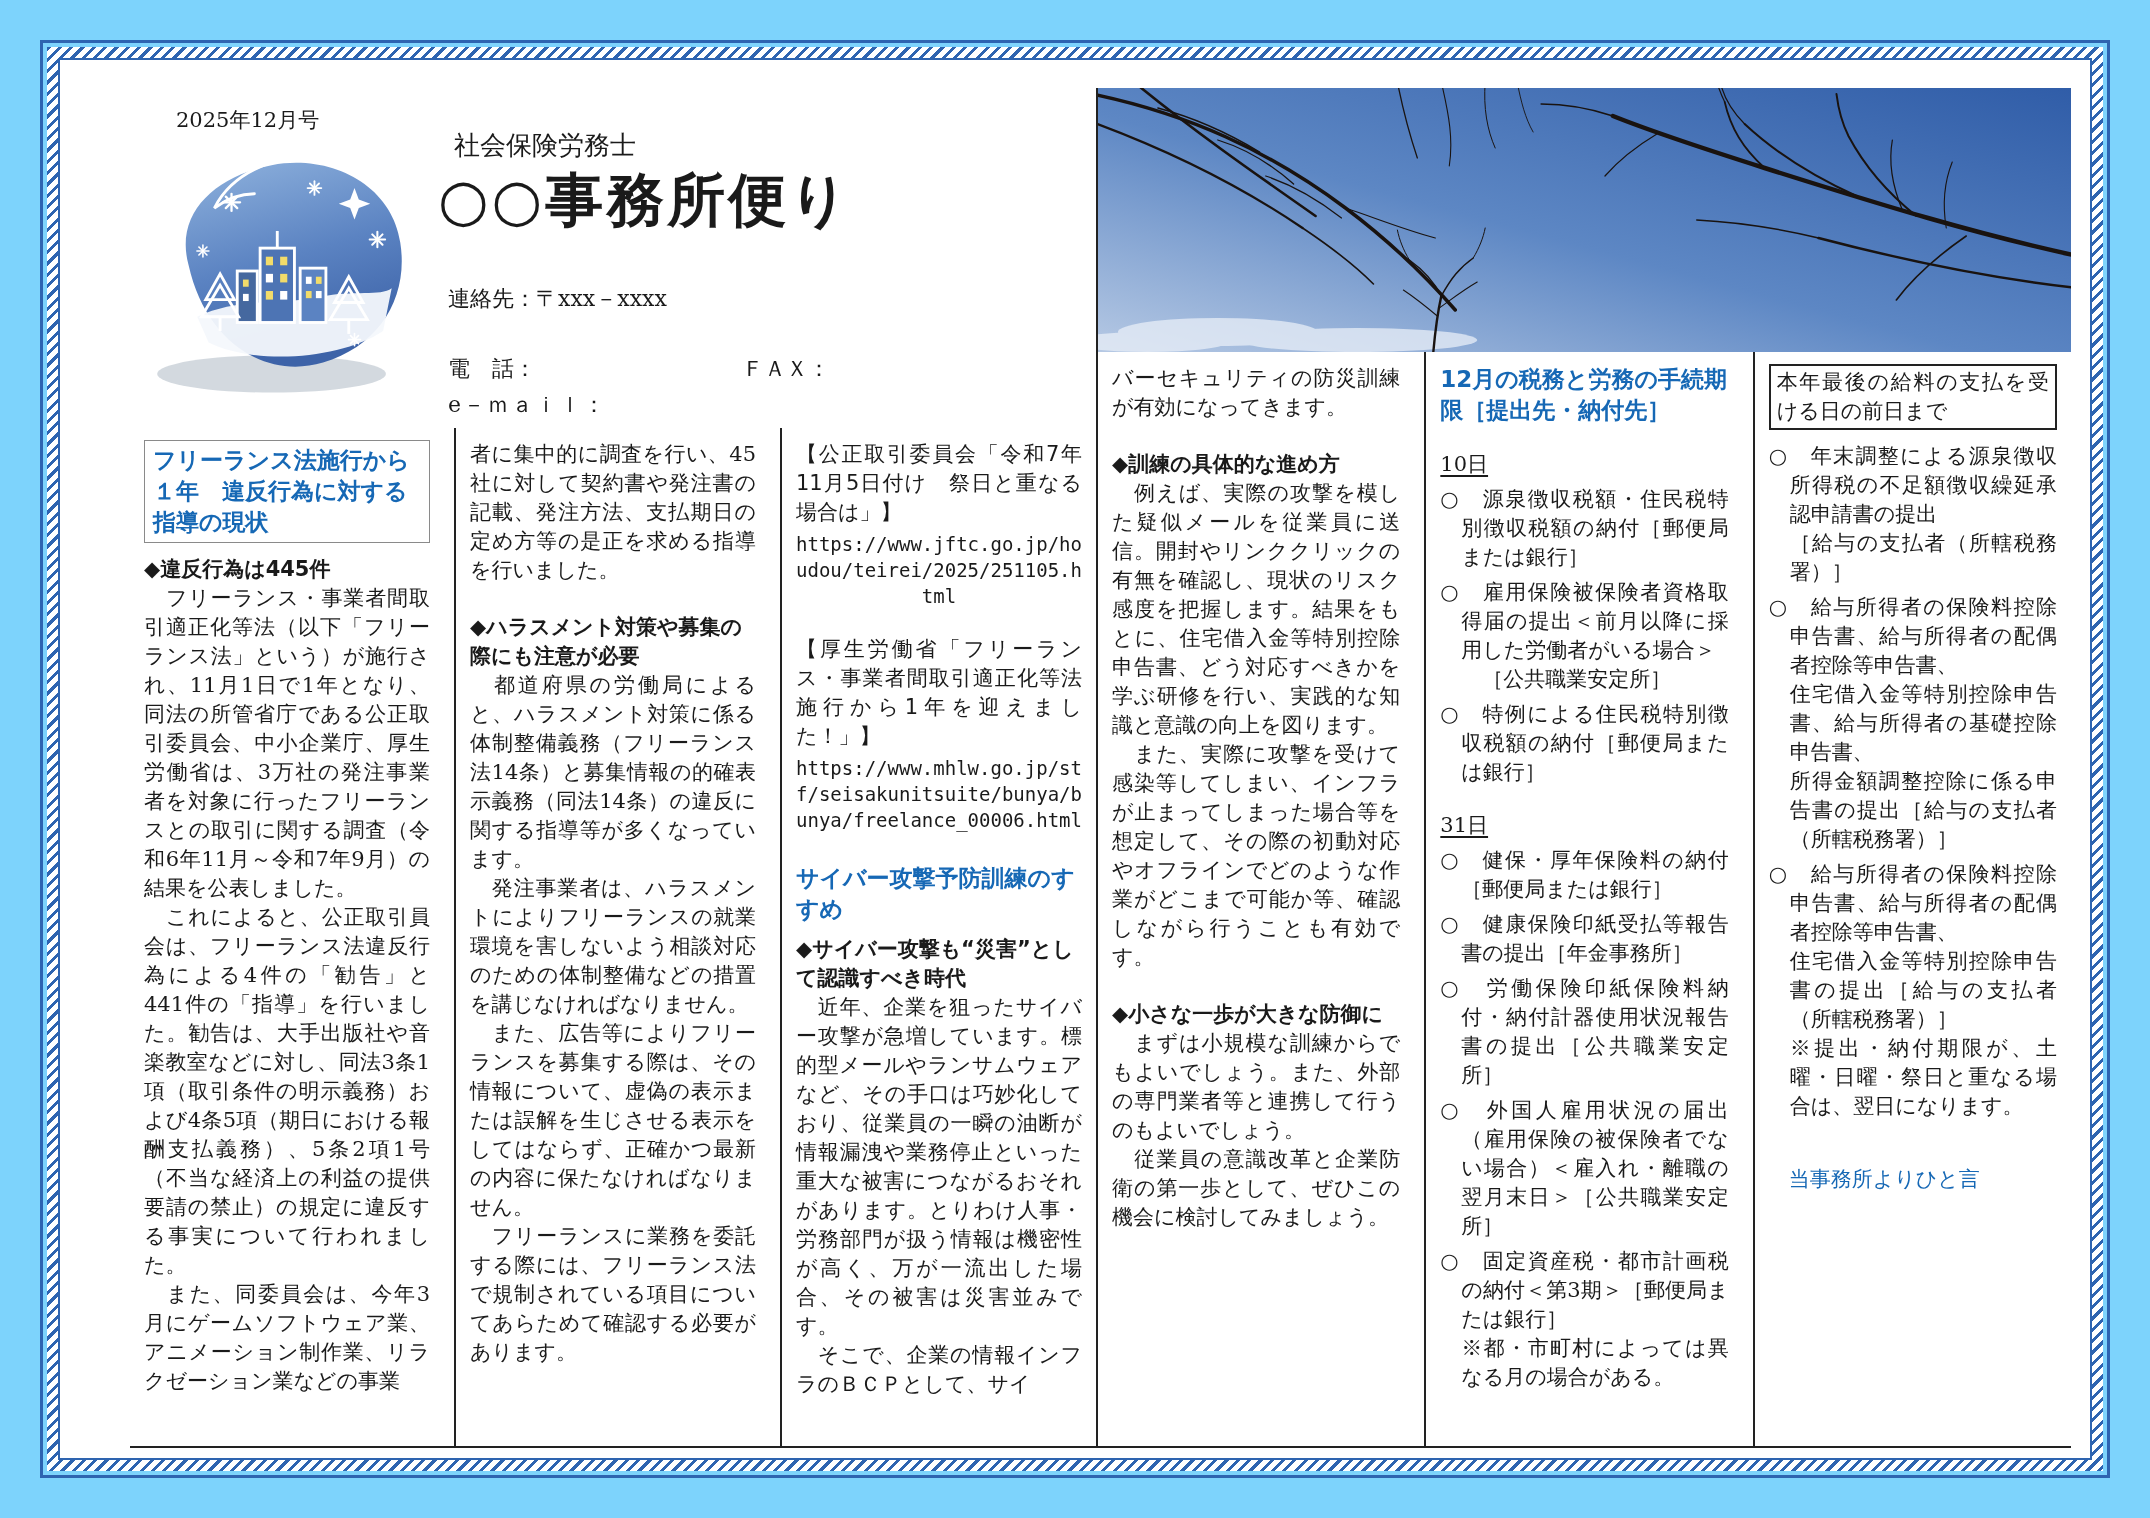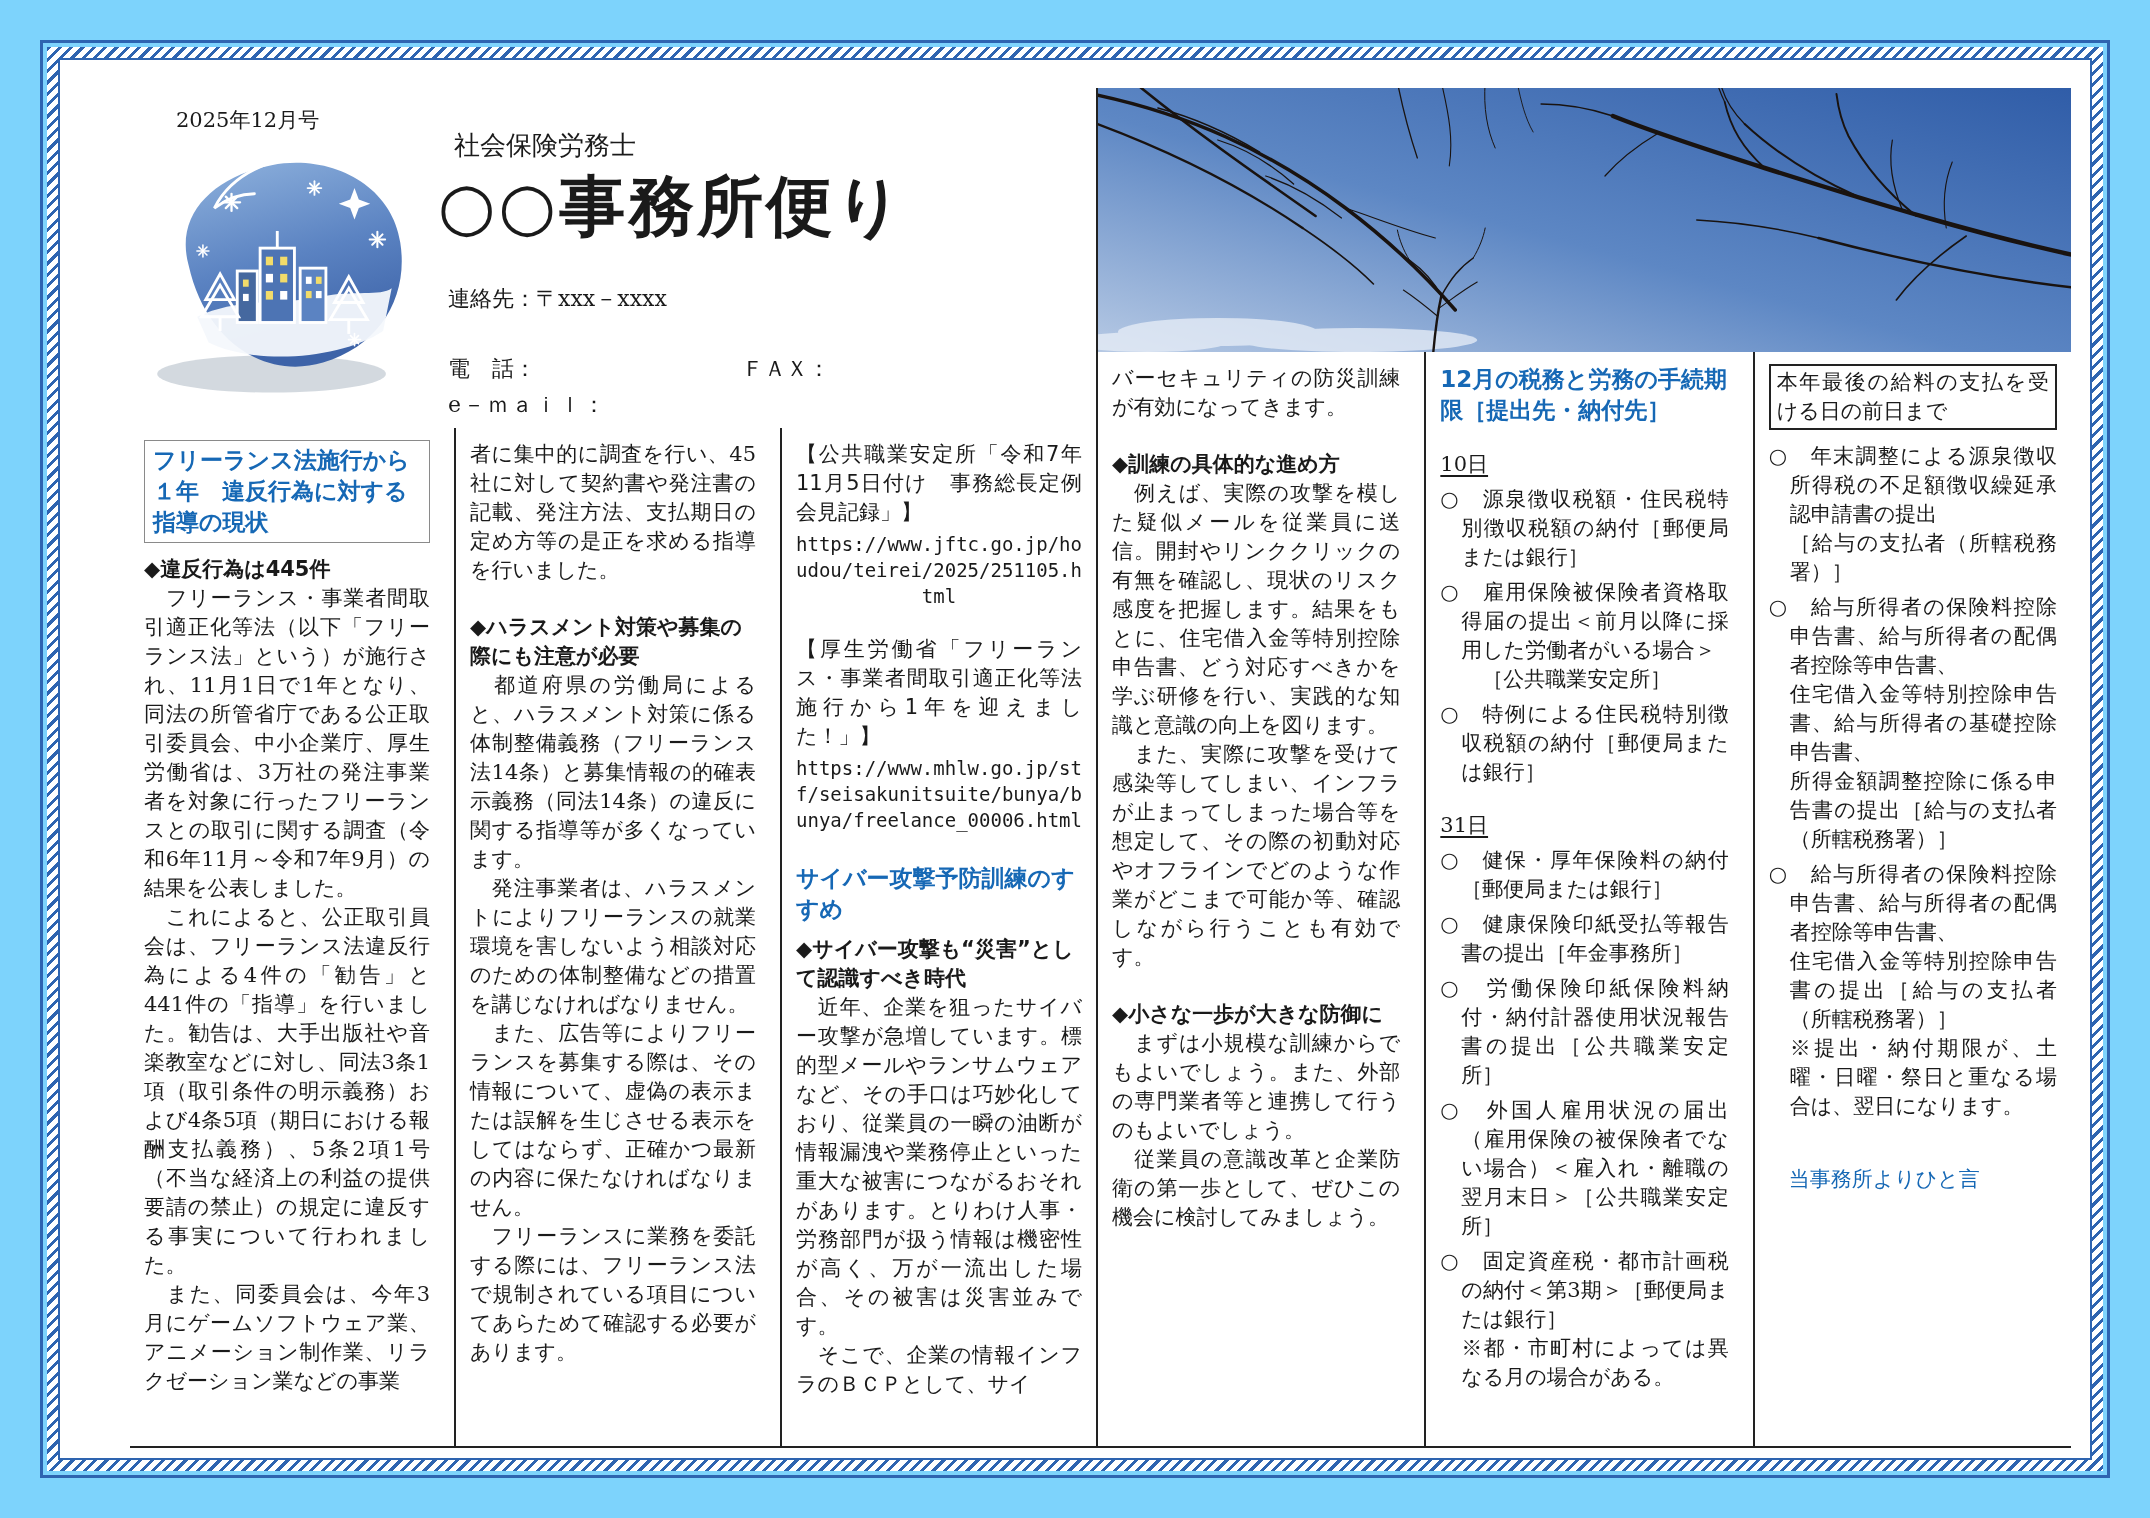--- a/index.html
+++ b/index.html
@@ -18,21 +18,21 @@
   .half { display:flex; flex-direction:column; }
   .half.left  { width:966px; }
   .half.right { width:975px; border-left:2px solid #222; }
 
   
   .masthead { position:relative; height:340px; flex:0 0 340px; }
   .issue   { position:absolute; left:46px;  top:18px;  font-size:21px; }
   .logo    { position:absolute; left:8px;   top:40px;  width:290px; height:286px; }
   .logo svg{ width:100%; height:100%; display:block; }
   .qual    { position:absolute; left:324px; top:40px;  font-size:26px; font-family:"DejaVu Sans","Liberation Sans",sans-serif; }
-  .title   { position:absolute; left:308px; top:74px;  font-size:66px; font-weight:bold; letter-spacing:3px; }
+  .title   { position:absolute; left:308px; top:74px;  font-size:58px; font-weight:bold; letter-spacing:3px; }
   .contact { position:absolute; left:318px; top:196px; font-size:22px; }
   .tel     { position:absolute; left:318px; top:266px; font-size:22px; }
   .fax     { position:absolute; left:612px; top:266px; font-size:22px; }
   .email   { position:absolute; left:318px; top:302px; font-size:22px; letter-spacing:2px; }
 
   
   .photo { height:264px; flex:0 0 264px; position:relative; overflow:hidden; }
   .photo svg { display:block; width:100%; height:100%; }
 
   
@@ -146,21 +146,21 @@
         </div>
         <div class="col">
           <div class="blk body">者に集中的に調査を行い、45社に対して契約書や発注書の記載、発注方法、支払期日の定め方等の是正を求める指導を行いました。</div>
             <div class="blk subhead">◆ハラスメント対策や募集の際にも注意が必要</div>
             <div class="blk body">　都道府県の労働局によると、ハラスメント対策に係る体制整備義務（フリーランス法14条）と募集情報の的確表示義務（同法14条）の違反に関する指導等が多くなっています。</div>
             <div class="blk body">　発注事業者は、ハラスメントによりフリーランスの就業環境を害しないよう相談対応のための体制整備などの措置を講じなければなりません。</div>
             <div class="blk body">　また、広告等によりフリーランスを募集する際は、その情報について、虚偽の表示または誤解を生じさせる表示をしてはならず、正確かつ最新の内容に保たなければなりません。</div>
             <div class="blk body">　フリーランスに業務を委託する際には、フリーランス法で規制されている項目についてあらためて確認する必要があります。</div>
         </div>
         <div class="col">
-          <div class="blk bracket">【公共職業安定所「令和7年11月5日付け　事務総長定例会見記録」】</div>
+          <div class="blk bracket">【公正取引委員会「令和7年11月5日付け　祭日と重なる場合は」】</div>
             <div class="blk url">https://www.jftc.go.jp/houdou/teirei/2025/251105.html</div>
             <div class="blk bracket">【厚生労働省「フリーランス・事業者間取引適正化等法施行から1年を迎えました！」】</div>
             <div class="blk url">https://www.mhlw.go.jp/stf/seisakunitsuite/bunya/bunya/freelance_00006.html</div>
             <div class="blk heading">サイバー攻撃予防訓練のすすめ</div>
             <div class="blk subhead">◆サイバー攻撃も“災害”として認識すべき時代</div>
             <div class="blk body">　近年、企業を狙ったサイバー攻撃が急増しています。標的型メールやランサムウェアなど、その手口は巧妙化しており、従業員の一瞬の油断が情報漏洩や業務停止といった重大な被害につながるおそれがあります。とりわけ人事・労務部門が扱う情報は機密性が高く、万が一流出した場合、その被害は災害並みです。</div>
             <div class="blk body">　そこで、企業の情報インフラのＢＣＰとして、サイ</div>
         </div>
       </div>
     </div>

